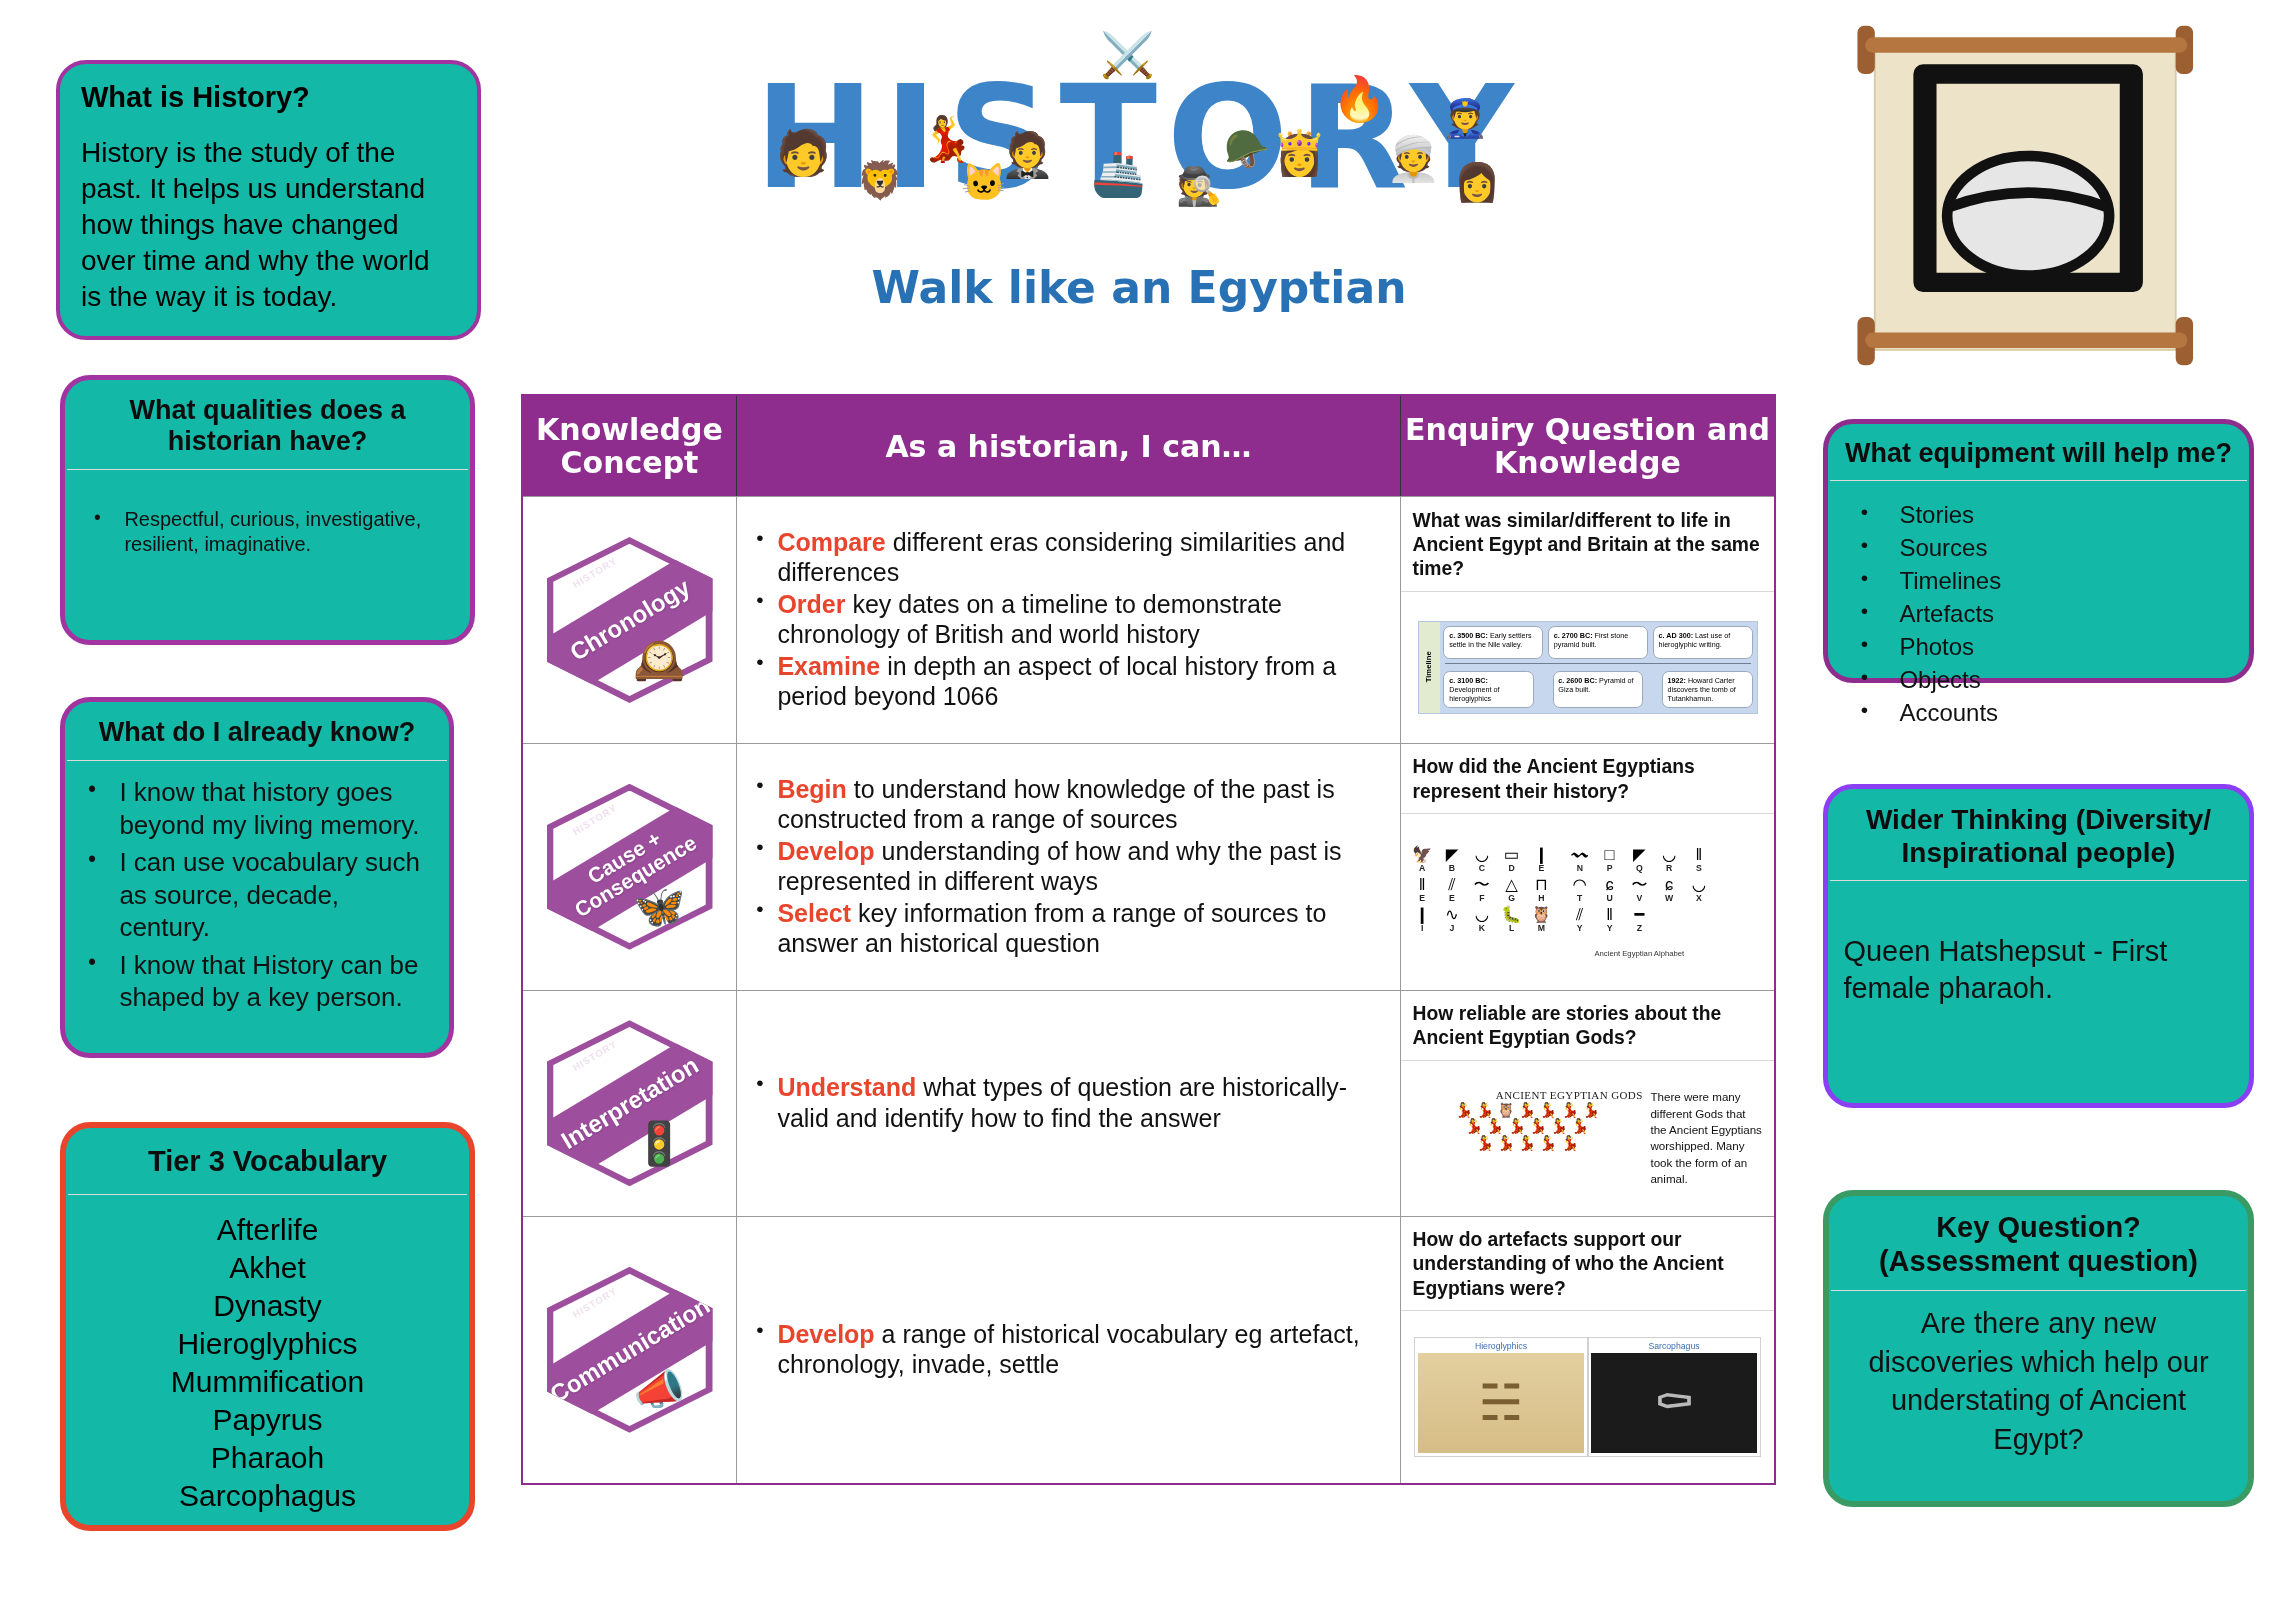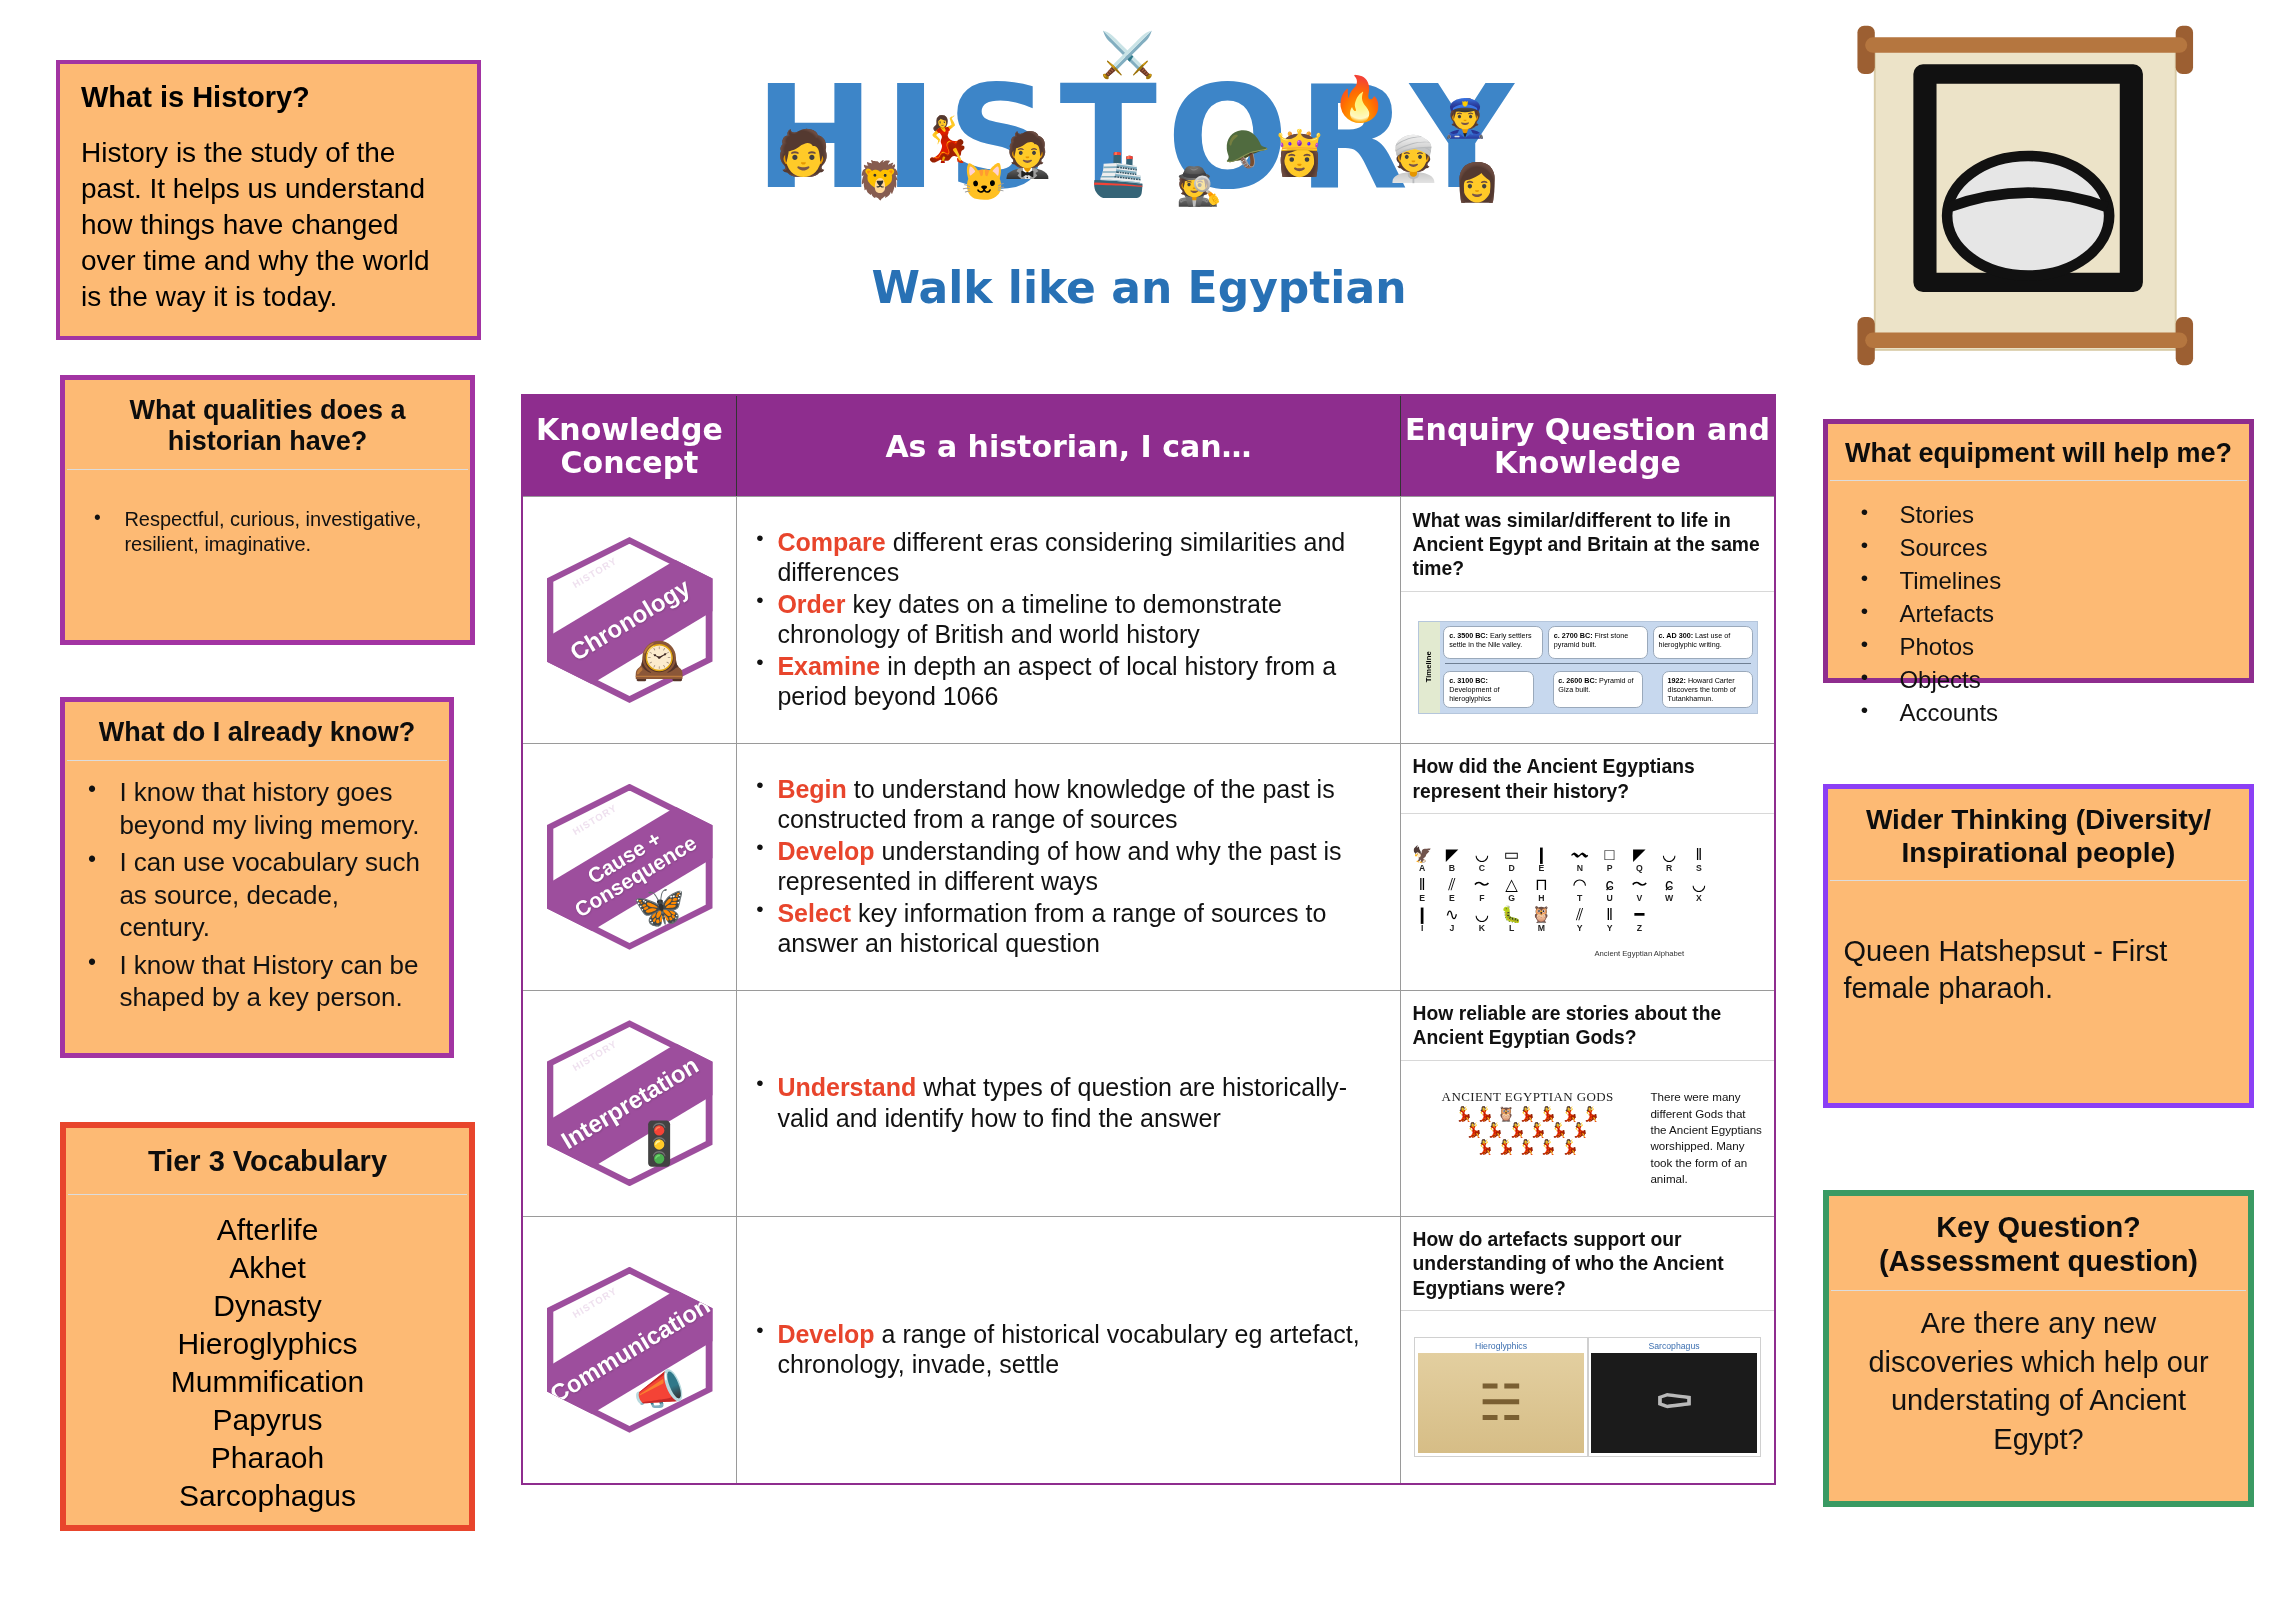--- a/index.html
+++ b/index.html
@@ -5,21 +5,21 @@
   * { box-sizing: border-box; margin: 0; padding: 0; }
   html, body {
     width: 2292px; height: 1616px;
     background: #ffffff;
     font-family: "Liberation Sans", sans-serif;
     overflow: hidden;
   }
   .page { position: relative; width: 2292px; height: 1616px; }
 
   
-  .card { position: absolute; background: #fdba74; }
+  .card { position: absolute; background: #14b8a6; border-radius: 30px; }
   .card-head {
     text-align: center;
     font-weight: bold;
     color: #0d0d0d;
     line-height: 1.15;
     padding: 9.7px 13.5px 11.6px 13.5px;
   }
   .card-rule { height: 1px; background: #dcdcdc; margin: 0 1.9px; }
   .card-body { padding: 13.5px 15.4px; color: #111; line-height: 1.25; }
 
@@ -193,21 +193,21 @@
   .alpha-col { display: flex; flex-direction: column; gap: 2.9px; }
   .alpha-row { display: flex; gap: 6.8px; }
   .gl { width: 23px; text-align: center; }
   .gl .g { font-size: 16.4px; line-height: 1.05; }
   .gl .l { font-size: 8.7px; font-weight: bold; color: #222; }
   .alpha-cap { text-align: center; font-size: 7.7px; color: #333; margin-top: 13px; }
 
   
   .gods { display: flex; gap: 7.7px; padding: 1.9px 5.8px; width: 100%; }
   .gods-left { flex: 1 1 auto; }
-  .gods-title { font-size: 13px; letter-spacing: 0.4px; color: #222; text-align: center; font-family: "Liberation Serif", serif; }
+  .gods-title { font-size: 11px; letter-spacing: 0.4px; color: #222; text-align: right; font-family: "Liberation Serif", serif; }
   .gods-rows { display: flex; flex-direction: column; gap: 1.9px; margin-top: 1.9px; }
   .gods-row { display: flex; gap: 2.9px; justify-content: center; }
   .god { width: 18.3px; text-align: center; }
   .god .gi { font-size: 14.5px; line-height: 1; }
   .gods-text { width: 112px; font-size: 11.6px; line-height: 1.42; color: #111; }
 
   
   .arte { display: flex; width: 100%; padding: 0 7.7px; }
   .arte-cell { flex: 1 1 0; border: 1px solid #d0d0d0; padding: 2.9px; }
   .arte-cap { text-align: center; font-size: 8.7px; color: #3c6fb0; margin-bottom: 1.9px; }

